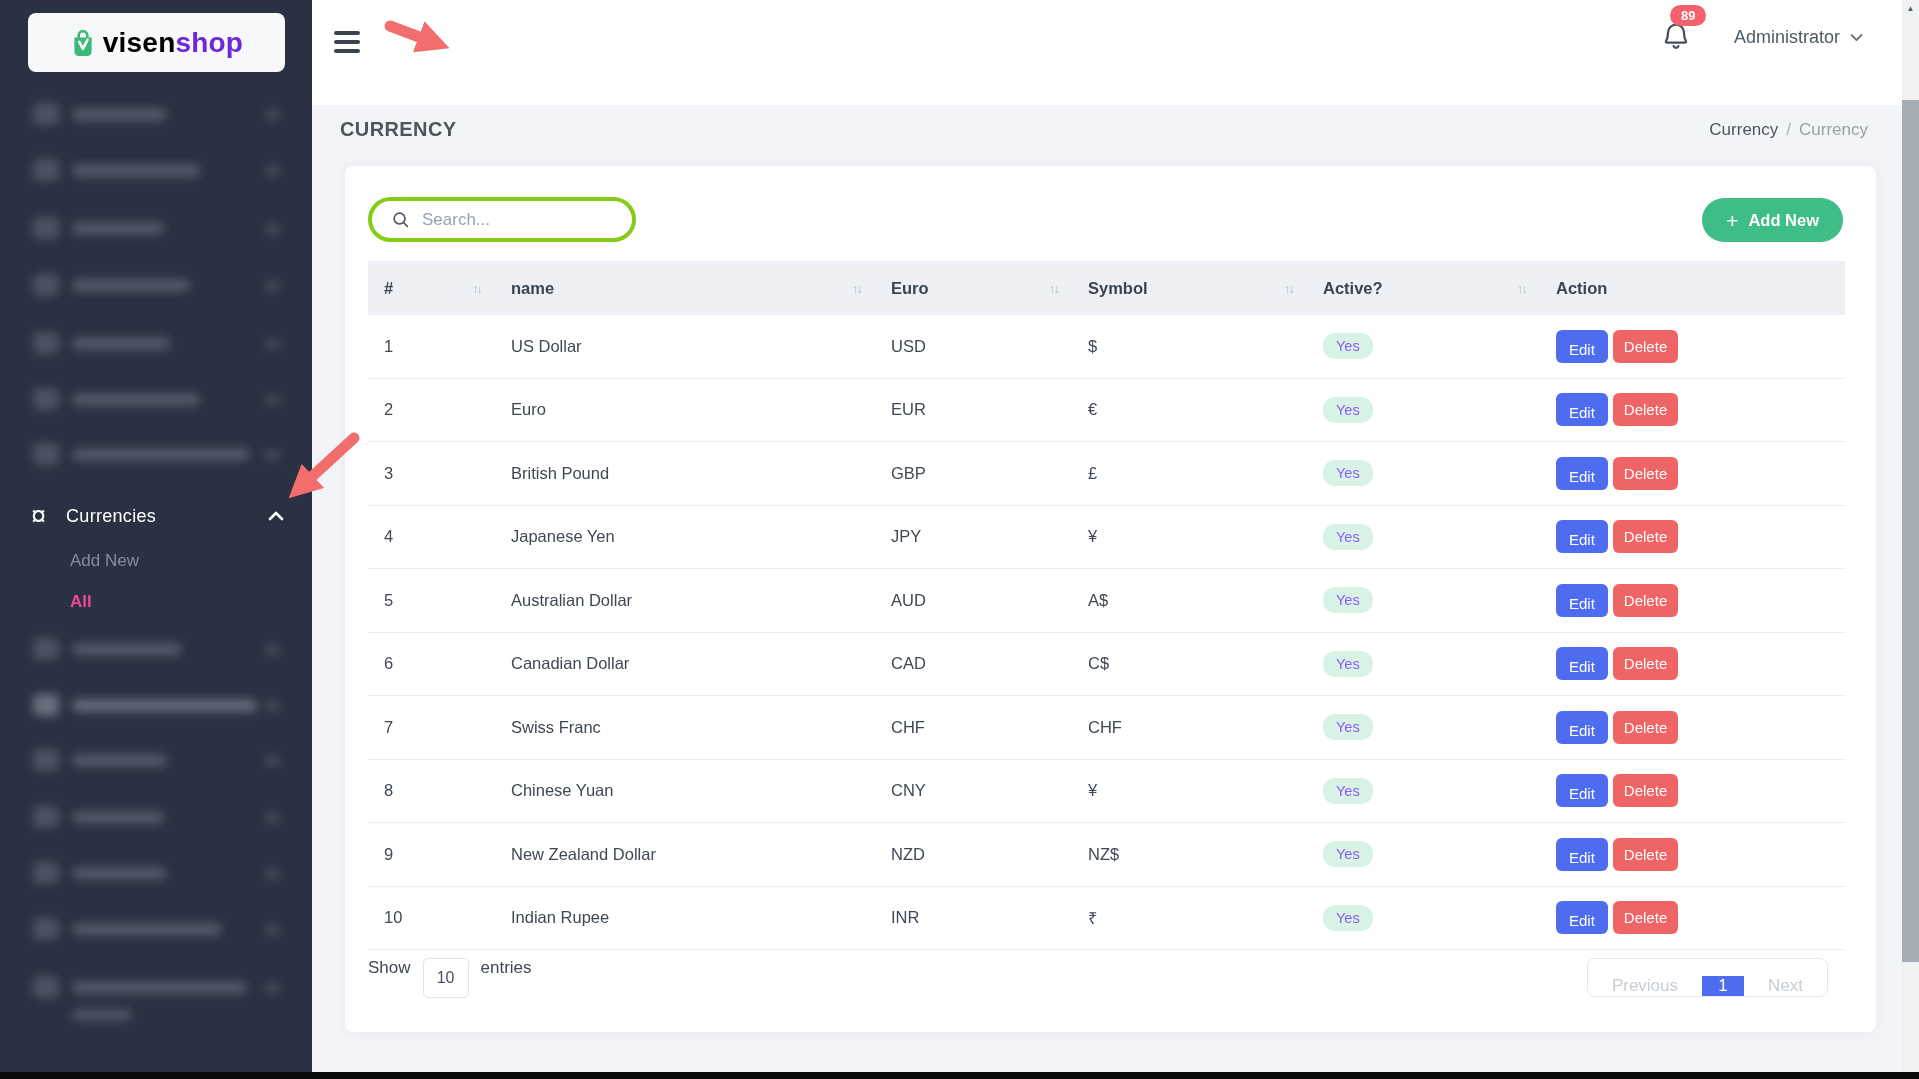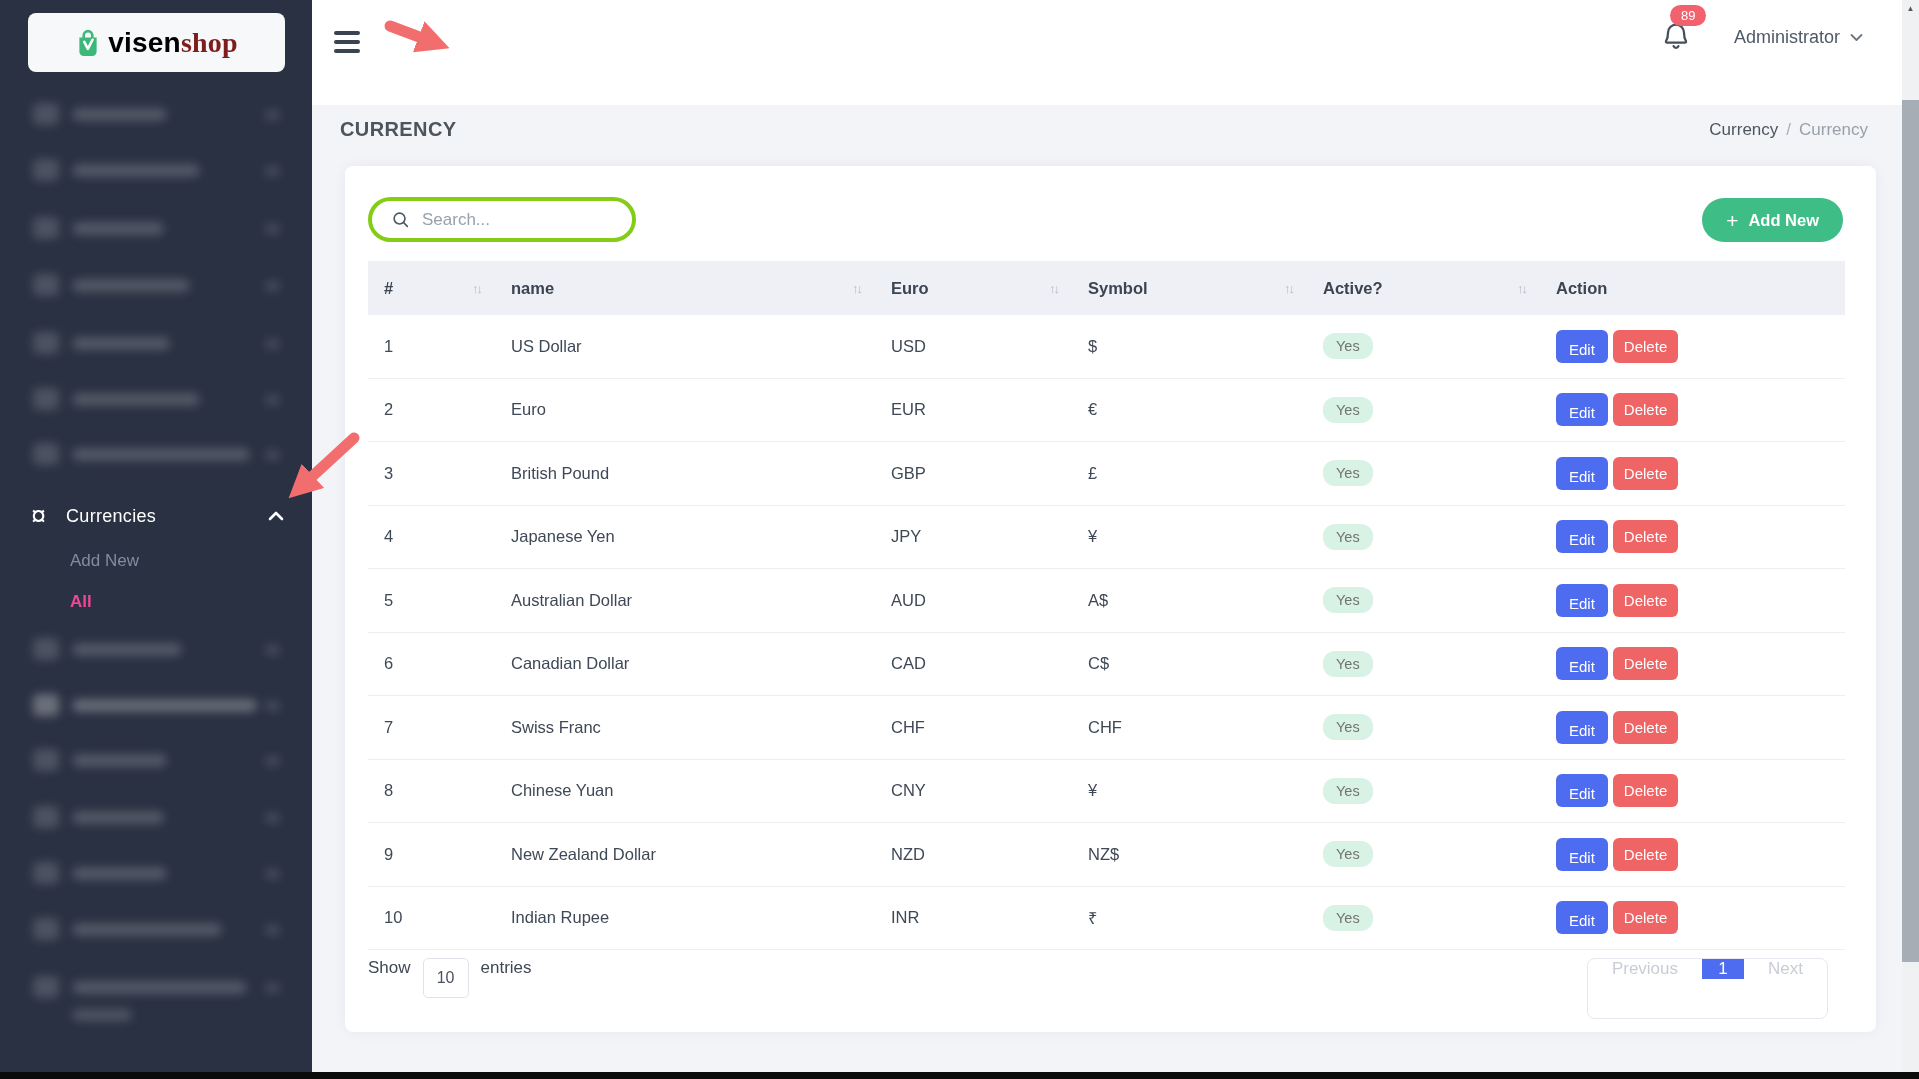--- a/index.html
+++ b/index.html
@@ -4,21 +4,21 @@
 <style>
   * { margin:0; padding:0; box-sizing:border-box; }
   body { background:#fff; font-family:"Liberation Sans", sans-serif; }
   .screen { position:relative; width:1919px; height:1079px; background:#fff; overflow:hidden; }
 
   
   .sidebar { position:absolute; left:0; top:0; width:312px; height:1079px; background:#2a3142; }
   .logo-box { position:absolute; left:28px; top:13px; width:257px; height:59px; background:#f7f8f9;
               border-radius:8px; display:flex; align-items:center; justify-content:center; gap:7px; }
   .logo-text { font-size:28px; font-weight:700; letter-spacing:.2px; }
-  .logo-green { color:#000000; } .logo-gray { color:#7f1d1d;font-family:Liberation Serif, serif; }
+  .logo-green { color:#000000; } .logo-gray { color:#6d28d9; }
 
   .blur-item { position:absolute; left:0; width:312px; height:30px; filter:blur(5px); }
   .blur-icon { position:absolute; left:33px; top:3px; width:26px; height:22px; border-radius:5px; background:rgba(255,255,255,.16); }
   .blur-text { position:absolute; left:72px; top:8px; height:13px; border-radius:7px; background:rgba(255,255,255,.19); }
   .blur-chev { position:absolute; right:32px; top:10px; width:15px; height:10px; border-radius:4px; background:rgba(255,255,255,.13); }
   .blur-line2 { position:absolute; left:72px; top:36px; height:12px; border-radius:6px; background:rgba(255,255,255,.17); }
   .blur-bright .blur-icon { background:rgba(255,255,255,.30); }
   .blur-bright .blur-text { background:rgba(255,255,255,.28); }
 
   .menu-currencies { position:absolute; left:0; top:497px; width:312px; height:38px; display:flex; align-items:center; cursor:pointer; }
@@ -28,21 +28,21 @@
   .submenu-item { position:absolute; left:70px; font-size:17px; cursor:pointer; }
   .sub-addnew { top:551px; color:#848ba0; }
   .sub-all { top:592px; color:#ec4899; font-weight:700; }
 
   
   .topbar { position:absolute; left:312px; top:0; width:1590px; height:105px; background:#fff; }
   .hamburger { position:absolute; left:22px; top:31px; width:26px; height:22px; display:flex; flex-direction:column; justify-content:space-between; cursor:pointer; }
   .hamburger span { display:block; height:3.6px; background:#3a4350; border-radius:2px; }
   .topbar-right { position:absolute; right:39px; top:0; height:80px; display:flex; align-items:center; gap:40px; }
   .bell-wrap { position:relative; width:34px; height:40px; margin-top:-2px; cursor:pointer; }
-  .badge { position:absolute; left:10px; top:-14px; background:#f2616e; color:#fff; font-size:13px; font-weight:400;
+  .badge { position:absolute; left:10px; top:-14px; background:#f2616e; color:#fff; font-size:13px; font-weight:700;
            padding:4px 11px; border-radius:13px; line-height:1; }
   .admin { display:flex; align-items:center; gap:10px; color:#4e5a67; font-size:18px; cursor:pointer; margin-top:-6px; }
 
   
   .tooltip { position:absolute; left:452px; top:61px; height:35px; background:#59616d; color:#fff;
              font-weight:700; font-size:16px; letter-spacing:.1px; display:flex; align-items:center;
              padding:0 15px; white-space:nowrap; box-shadow:0 2px 6px rgba(0,0,0,.18); z-index:6; }
   .annotations { position:absolute; left:0; top:0; z-index:7; pointer-events:none; }
 
   
@@ -65,33 +65,33 @@
              cursor:pointer; font-family:"Liberation Sans", sans-serif; }
   .add-plus { font-size:21px; font-weight:400; line-height:1; }
 
   .table { position:absolute; left:23px; top:95px; width:1477px; }
   .thead, .tr { display:grid; grid-template-columns:127px 380px 197px 235px 233px 1fr; align-items:center; }
   .thead { height:54px; background:#eef0f5; }
   .th { padding-left:16px; font-size:16.5px; font-weight:700; color:#3b4452; display:flex; align-items:center; justify-content:space-between; }
   .sort { font-size:13px; color:#b4bac4; letter-spacing:-2px; margin-right:14px; font-weight:400; cursor:pointer; }
   .tr { height:63.5px; border-bottom:1px solid #eceef3; }
   .td { padding-left:16px; font-size:16.5px; color:#3f4856; }
-  .pill { display:inline-block; background:#d9f2e6; color:#737373; font-size:14.5px; padding:5px 13px; border-radius:12px; }
+  .pill { display:inline-block; background:#d9f2e6; color:#8b5cf6; font-size:14.5px; padding:5px 13px; border-radius:12px; }
   .td-actions { display:flex; gap:5px; }
   .btn-edit, .btn-delete { border:none; border-radius:6px; color:#fff; font-size:15px; height:33px; cursor:pointer;
                            font-family:"Liberation Sans", sans-serif; }
   .btn-edit { background:#4e6cef; padding:11px 13px; }
   .btn-delete { background:#ef6464; padding:0 11px; }
 
   .show-group { position:absolute; left:23px; top:792px; display:flex; align-items:flex-start; gap:12px;
                 font-size:17px; color:#3f4856; }
   .page-size { width:46px; height:40px; border:1px solid #e0e4ea; border-radius:5px; text-align:center;
                font-size:16px; color:#4a5260; font-family:"Liberation Sans", sans-serif; outline:none; }
   .summary { position:absolute; left:0; top:812px; width:100%; text-align:center; font-size:17px; color:#4c5560; }
-  .pagination { position:absolute; right:48px; top:792px; height:61px; display:flex; align-items:flex-start;
+  .pagination { position:absolute; right:48px; top:792px; height:39px; display:flex; align-items:flex-end;
                 border:1px solid #e5e8ee; border-radius:8px; overflow:hidden; background:#fff; }
   .page-prev, .page-next { display:flex; align-items:center; padding:0 24px; color:#c8cdd5; font-size:17px; cursor:default; }
   .page-current { display:flex; align-items:center; justify-content:center; width:42px; background:#4e6cef; color:#fff; font-size:17px; cursor:pointer; }
 
   
   .scrollbar { position:absolute; right:0; top:0; width:17px; height:1079px; background:#f0f1f3; }
   .sb-up { height:17px; display:flex; align-items:center; justify-content:center; font-size:8px; color:#565d66; }
   .sb-thumb { position:absolute; left:0; top:100px; width:17px; height:862px; background:#a7adb4; }
   .bottom-strip { position:absolute; left:0; bottom:0; width:1919px; height:7px; background:#0b0b0b; }
 </style>

